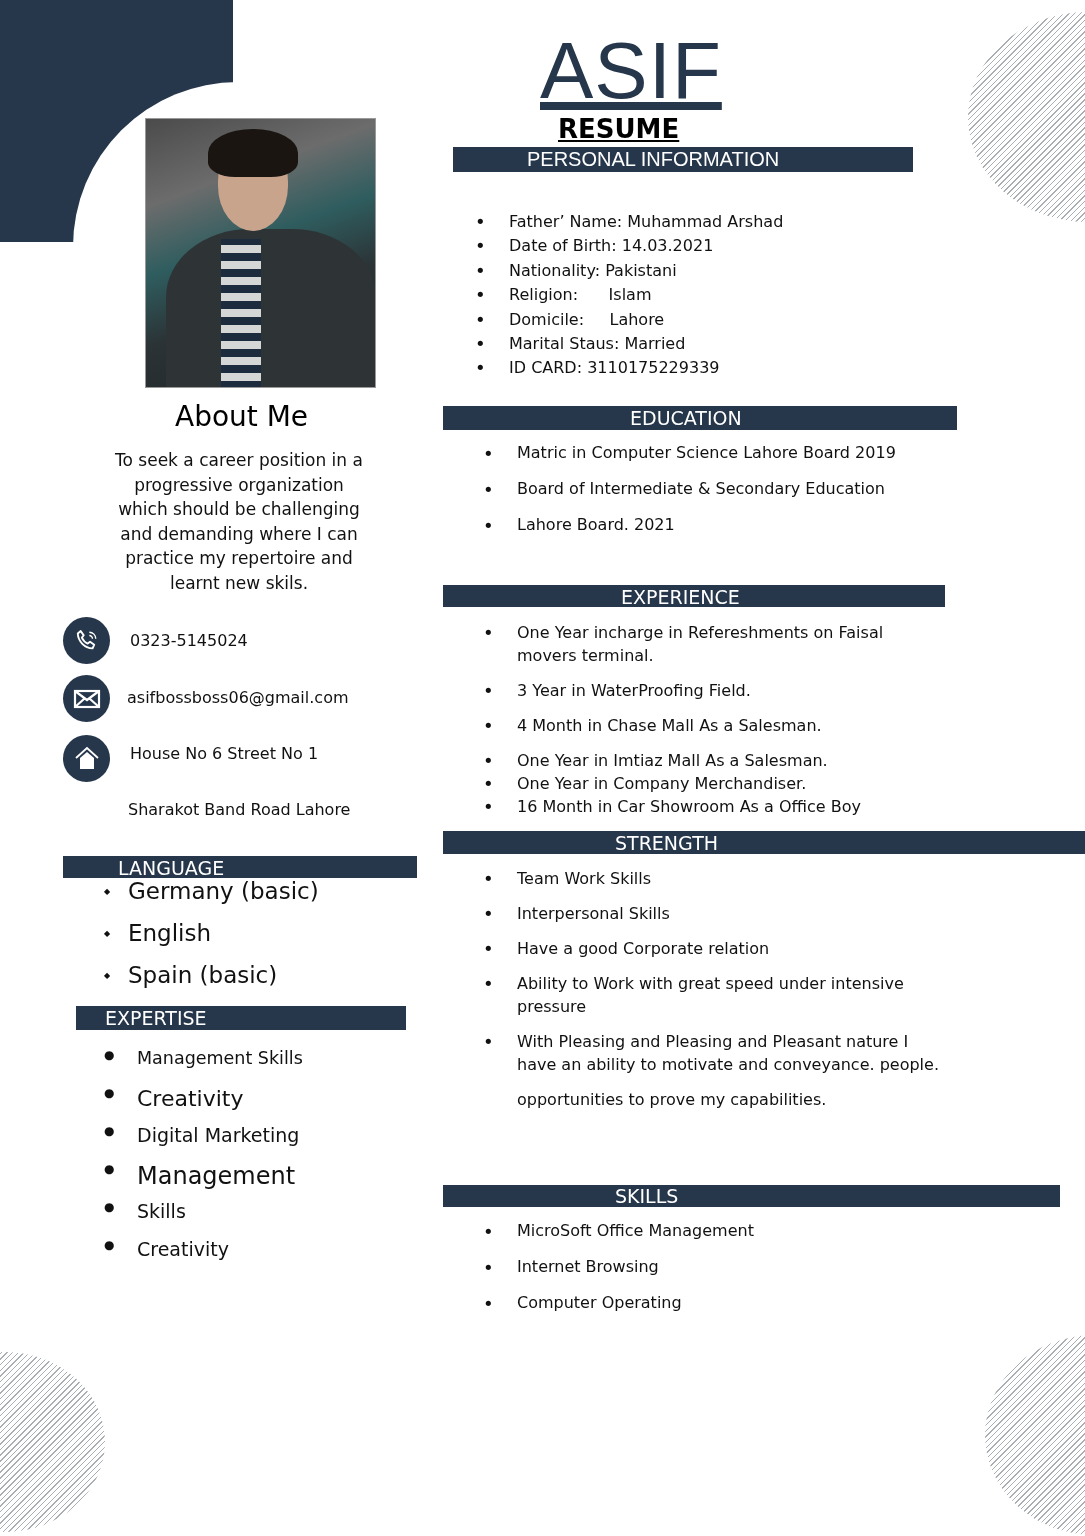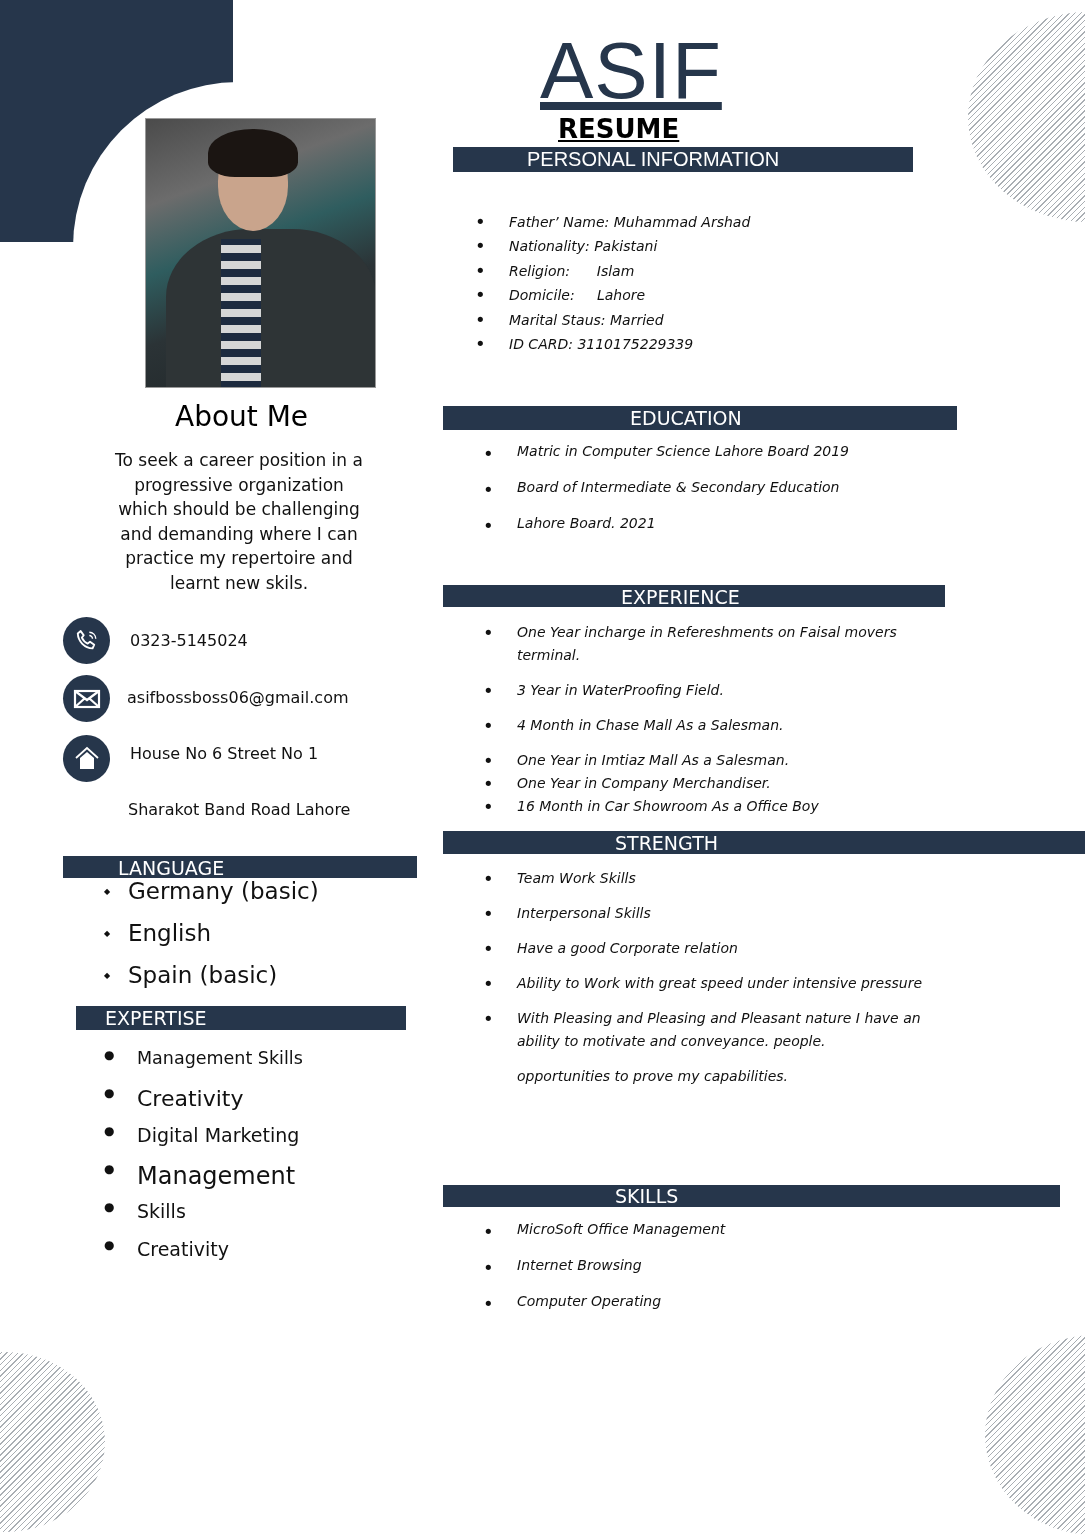--- a/index.html
+++ b/index.html
@@ -16,21 +16,21 @@
      background: linear-gradient(160deg,#4b4b4b 0%,#6c6c6c 25%,#2f5d5f 45%,#2b3336 65%,#1e2426 100%); overflow:hidden; }
   .photo .head { position:absolute; left:72px; top:22px; width:70px; height:90px; border-radius:45% 45% 50% 50%; background:#c9a48c; }
   .photo .hair { position:absolute; left:62px; top:10px; width:90px; height:48px; border-radius:50% 50% 30% 30%; background:#1b1512; }
   .photo .body { position:absolute; left:20px; top:110px; width:210px; height:170px; border-radius:40% 40% 0 0; background:#2e3436; }
   .photo .shirt { position:absolute; left:75px; top:120px; width:40px; height:150px;
      background: repeating-linear-gradient(0deg,#1c2b40 0 8px,#e8e8e8 8px 16px), #ddd; opacity:.9; }
   .title { position:absolute; left:540px; top:25px; font-family:"Liberation Sans", sans-serif; font-size:80px; color:#26364b; letter-spacing:1px;text-decoration:underline; }
   .subtitle { position:absolute; left:558px; top:114px; font-family:"DejaVu Sans", sans-serif; font-weight:bold; font-size:26px; text-decoration:underline; color:#000; }
   .bar { position:absolute; background:#26364b; color:#fff; font-size:19px; height:24px; line-height:24px; white-space:nowrap; }
   .bar span { position:absolute; top:0; }
-  ul.list { position:absolute; margin:0; padding:0; list-style:none; font-size:14px; color:#111;font-style:italic; }
+  ul.list { position:absolute; margin:0; padding:0; list-style:none; font-size:16px; color:#111; }
   ul.list li { position:relative; padding-left:0; }
   ul.list li::before { content:"•"; position:absolute; left:-34px; top:0; font-size:18px; }
   .about-title { position:absolute; left:175px; top:400px; font-size:28px; color:#000; }
   .about-text { position:absolute; left:108px; top:448px; width:262px; text-align:center; font-size:17px; line-height:24.6px; color:#111; }
   .contact-icon { position:absolute; width:47px; height:47px; border-radius:50%; background:#26364b; display:flex; align-items:center; justify-content:center; }
   .contact-text { position:absolute; font-size:16px; color:#111; }
   ul.lang { position:absolute; left:128px; top:878px; margin:0; padding:0; list-style:none; font-size:23px; }
   ul.lang li { position:relative; height:42px; }
   ul.lang li::before { content:"◆"; position:absolute; left:-24px; top:9px; font-size:8px; }
   ul.exp { position:absolute; left:137px; top:1048px; margin:0; padding:0; list-style:none; font-size:18.5px; }
@@ -103,20 +103,21 @@
   <li style="font-size:24px;">Management</li>
   <li style="font-size:19px;">Skills</li>
   <li style="font-size:19px;">Creativity</li>
 </ul>
 
 <div class="bar" style="left:453px;top:147px;width:460px;height:25px;">
   <span style="left:74px;font-family:'Liberation Sans',sans-serif;font-size:20px;">PERSONAL INFORMATION</span>
 </div>
 <ul class="list" style="left:509px;top:210px;line-height:24.4px;">
   <li>Father’ Name: Muhammad Arshad</li>
+  <li>Date of Birth: 14.03.2021</li>
   <li>Nationality: Pakistani</li>
   <li style="white-space:pre;">Religion:      Islam</li>
   <li style="white-space:pre;">Domicile:     Lahore</li>
   <li>Marital Staus: Married</li>
   <li>ID CARD: 3110175229339</li>
 </ul>
 
 <div class="bar" style="left:443px;top:406px;width:514px;height:24px;">
   <span style="left:187px;">EDUCATION</span>
 </div>

